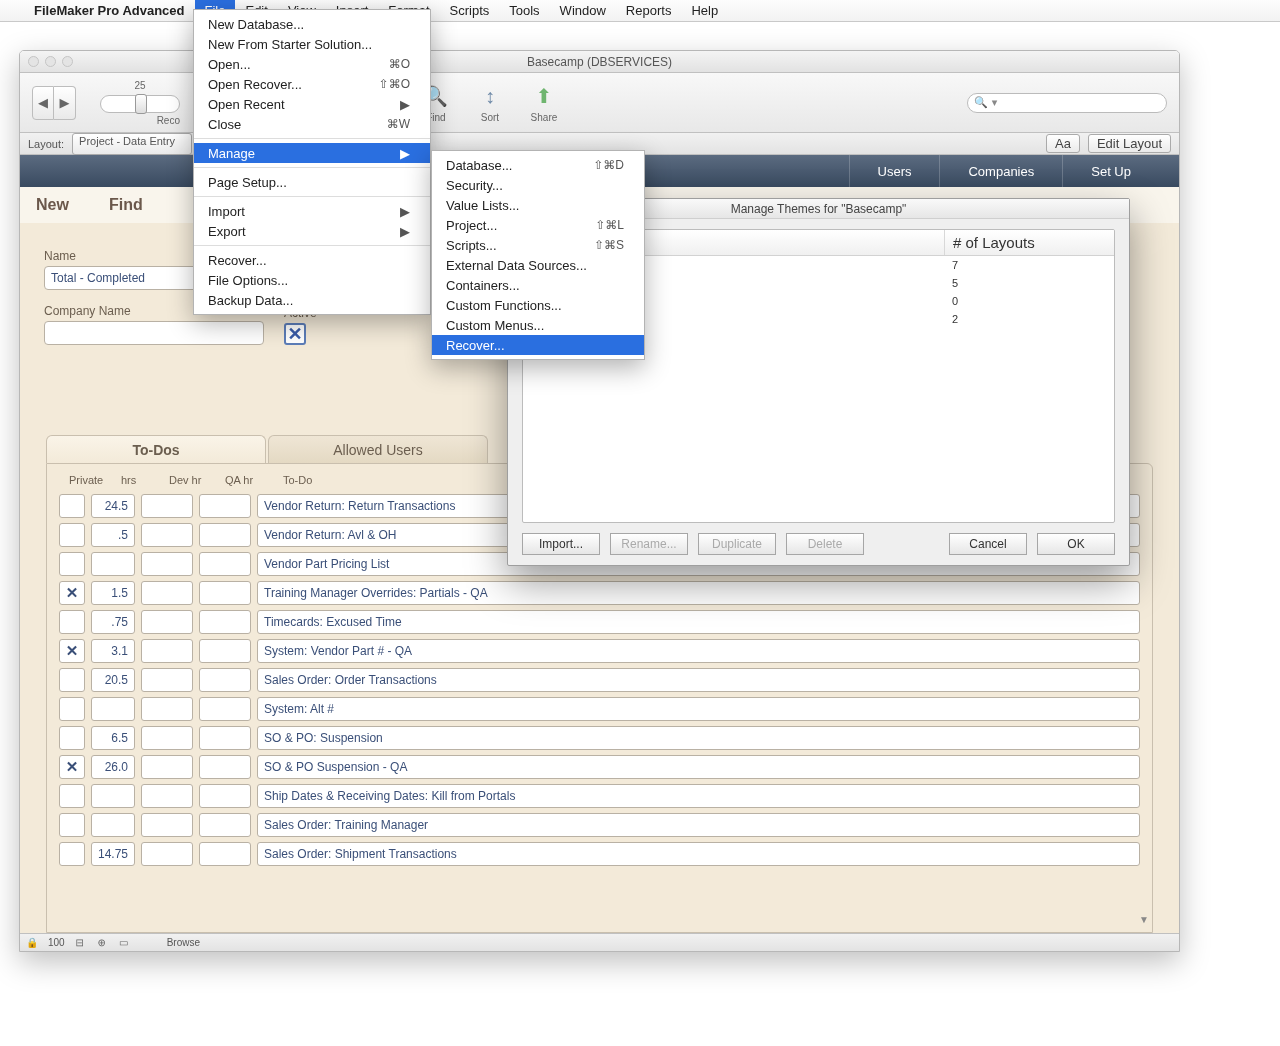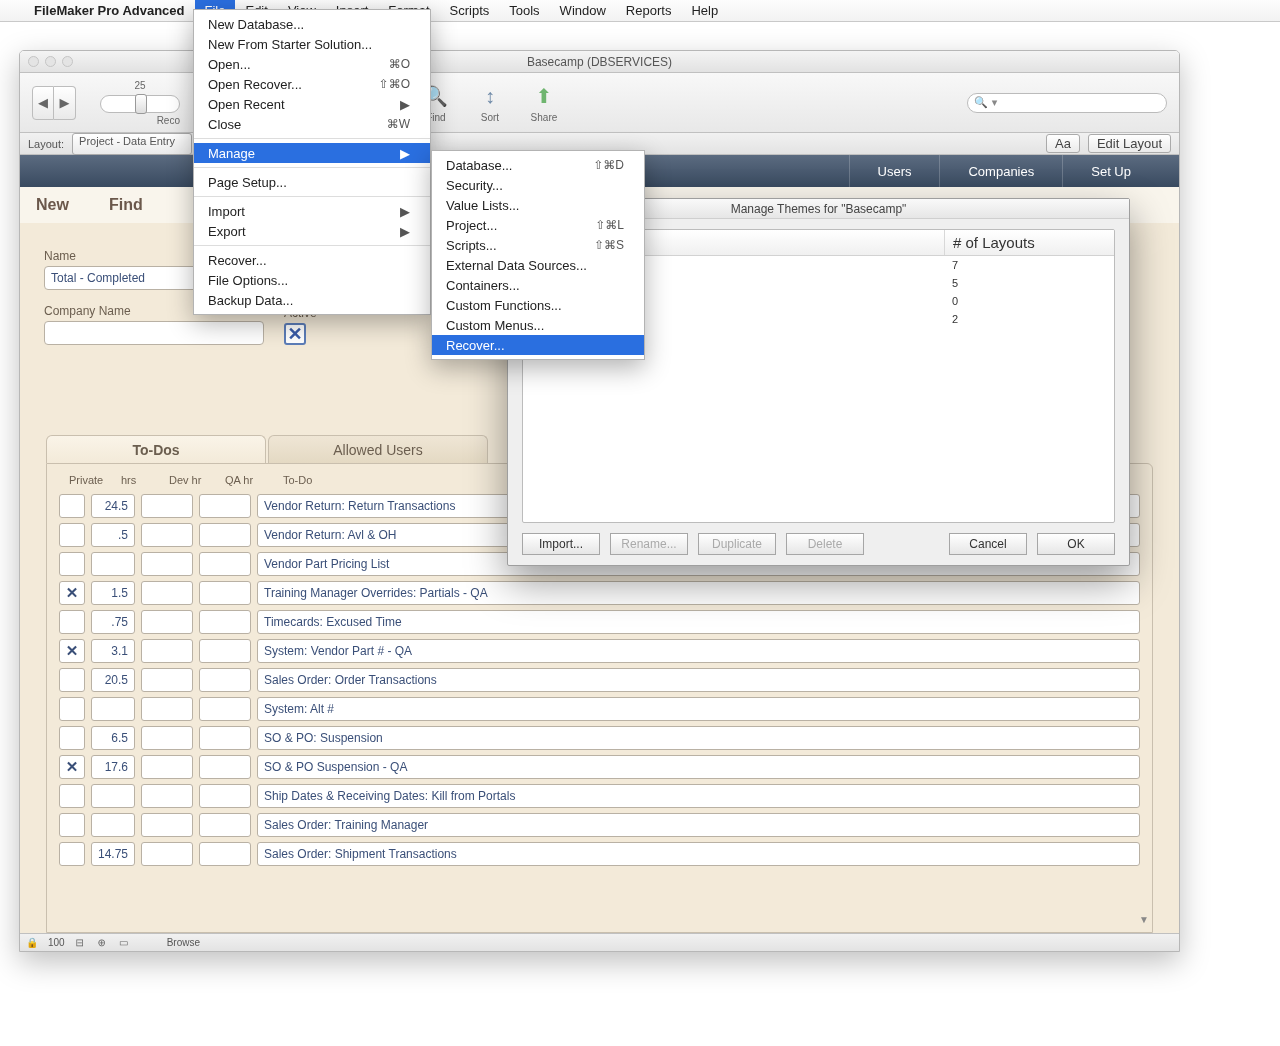--- a/index.html
+++ b/index.html
@@ -261,21 +261,21 @@
             </div>
             <div class="todo-row">
               <div class="cell chk"></div>
               <div class="cell num">6.5</div>
               <div class="cell num2"></div>
               <div class="cell num2"></div>
               <div class="cell desc">SO &amp; PO: Suspension</div>
             </div>
             <div class="todo-row">
               <div class="cell chk">✕</div>
-              <div class="cell num">17.6</div>
+              <div class="cell num">26.0</div>
               <div class="cell num2"></div>
               <div class="cell num2"></div>
               <div class="cell desc">SO &amp; PO Suspension - QA</div>
             </div>
             <div class="todo-row">
               <div class="cell chk"></div>
               <div class="cell num"></div>
               <div class="cell num2"></div>
               <div class="cell num2"></div>
               <div class="cell desc">Ship Dates &amp; Receiving Dates: Kill from Portals</div>

